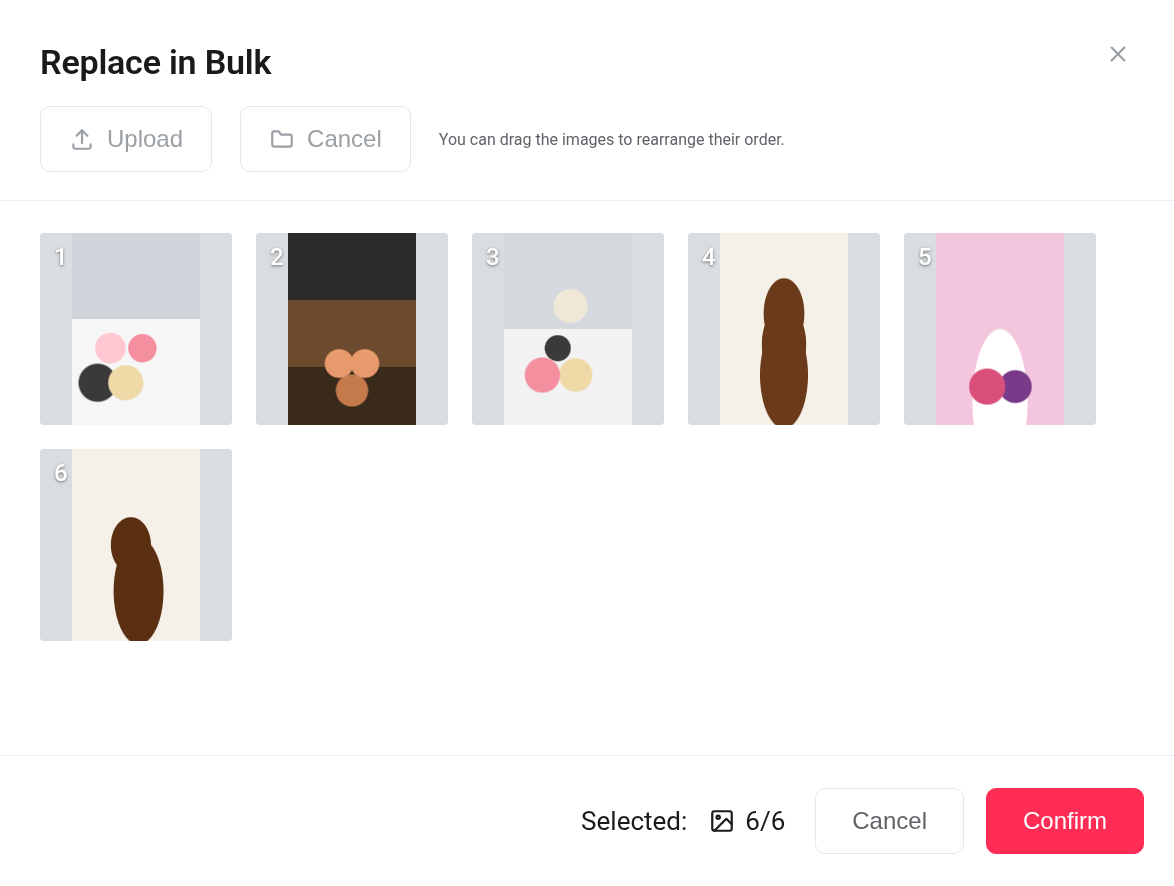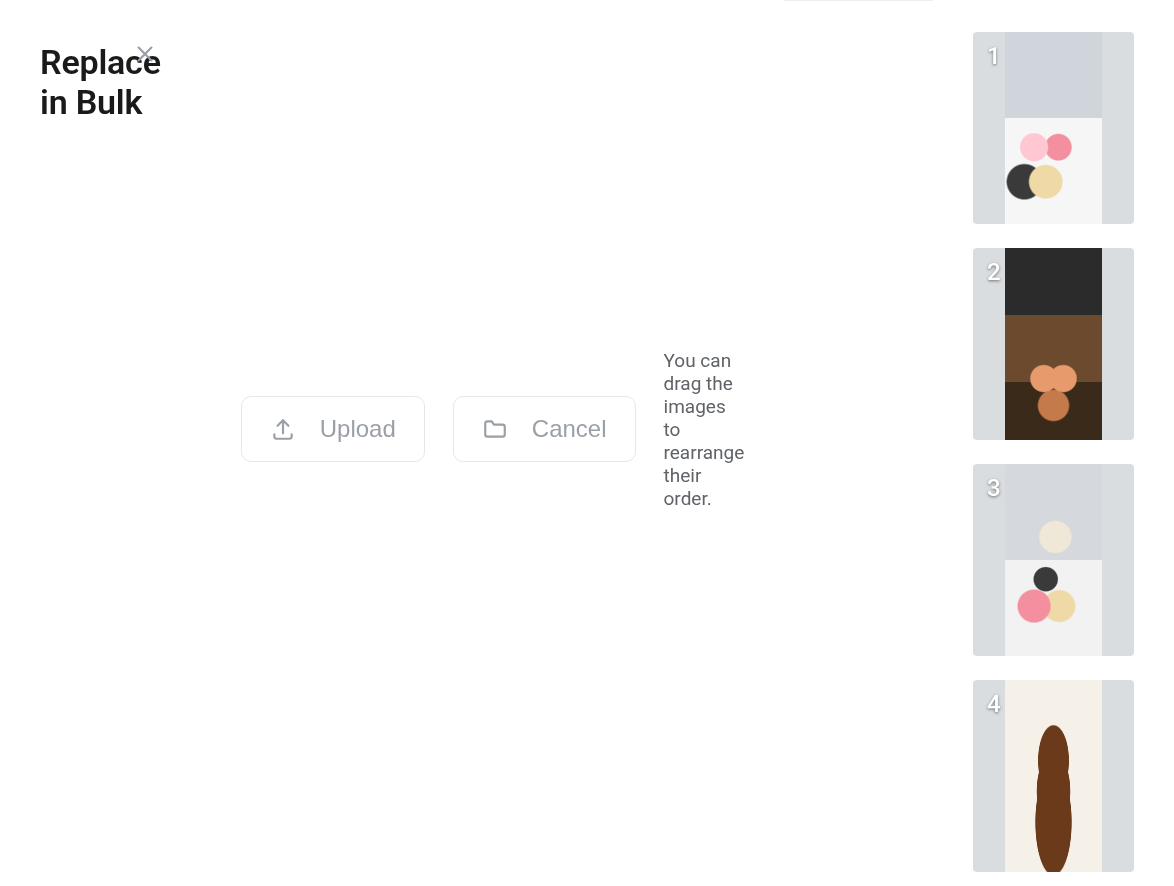--- a/index.html
+++ b/index.html
@@ -1,25 +1,25 @@
 <!DOCTYPE html>
 <html><head>
 <meta charset="utf-8">
 <style>
   * { box-sizing: border-box; margin: 0; padding: 0; }
   html, body { width: 1174px; height: 886px; font-family: -apple-system, BlinkMacSystemFont, "Segoe UI", Roboto, Helvetica, Arial, sans-serif; background: #fff; color: #222; }
-  .modal { position: relative; width: 1174px; height: 886px; display: flex; flex-direction: row; }
+  .modal { position: relative; width: 1174px; height: 886px; display: flex; flex-direction: column; }
   .header { padding: 42px 40px 24px 40px; position: relative; }
   .title { font-size: 34px; font-weight: 600; color: #1a1a1a; letter-spacing: -0.2px; }
   .close-btn { position: absolute; top: 38px; right: 40px; width: 32px; height: 32px; display:flex; align-items:center; justify-content:center; color:#9aa0a6; cursor:pointer; background:none; border:none; }
   .close-btn svg { width: 22px; height: 22px; }
   .toolbar { padding: 0 40px 28px 40px; display: flex; align-items: center; gap: 28px; }
-  .tb-btn { display:inline-flex; align-items:center; gap:24px; height:66px; padding:0 28px; border:1px solid #e5e7eb; border-radius:10px; background:#fff; font-size:24px; color:#9aa0a6; cursor:pointer; }
+  .tb-btn { display:inline-flex; align-items:center; gap:12px; height:66px; padding:0 28px; border:1px solid #e5e7eb; border-radius:10px; background:#fff; font-size:24px; color:#9aa0a6; cursor:pointer; }
   .tb-btn svg { width:26px; height:26px; stroke:#9aa0a6; }
-  .hint { font-size:19px; color:#5f6368; }
+  .hint { font-size:16px; color:#5f6368; }
   .divider { height:1px; background:#eceff1; width:100%; }
   .grid-wrap { padding: 32px 40px; flex: 1 1 auto; overflow:auto; }
   .grid { display:flex; flex-wrap:wrap; gap:24px; }
   .thumb { position:relative; width:192px; height:192px; background:#d9dde0; border-radius:4px; overflow:hidden; cursor:grab; }
   .thumb-inner { position:absolute; top:0; bottom:0; left:32px; right:32px; display:flex; align-items:center; justify-content:center; overflow:hidden; }
   .thumb-num { position:absolute; top:10px; left:14px; font-size:24px; font-weight:500; color:#fff; text-shadow:0 1px 3px rgba(0,0,0,0.5); z-index:2; }
   .footer { display:flex; align-items:center; justify-content:flex-end; gap:22px; padding:32px 30px 32px 40px; border-top:1px solid #eceff1; }
   .sel-label { font-size:26px; color:#1a1a1a; }
   .sel-count { display:inline-flex; align-items:center; gap:10px; font-size:26px; color:#1a1a1a; margin-right:8px;}
   .sel-count svg { width:26px; height:26px; stroke:#1a1a1a; }
@@ -142,14 +142,31 @@
       <div class="thumb">
         <span class="thumb-num">6</span>
         <div class="thumb-inner">
             <div class="img6"></div>
           </div>
       </div>
 
     </div>
   </div>
 
+  <div class="footer">
+    <span class="sel-label">Selected:</span>
+    <span class="sel-count">
+      <svg viewBox="0 0 24 24" fill="none" stroke="currentColor" stroke-width="2" stroke-linecap="round" stroke-linejoin="round">
+          <rect x="3" y="3" width="18" height="18" rx="2"></rect>
+          <circle cx="8.5" cy="8.5" r="1.5"></circle>
+          <path d="M21 15l-5-5L5 21"></path>
+        </svg>
+      <span>6/6</span>
+    </span>
+    <button class="btn btn-secondary">
+      <span>Cancel</span>
+    </button>
+    <button class="btn btn-primary">
+      <span>Confirm</span>
+    </button>
+  </div>
 
 </div>
 
 </body></html>

